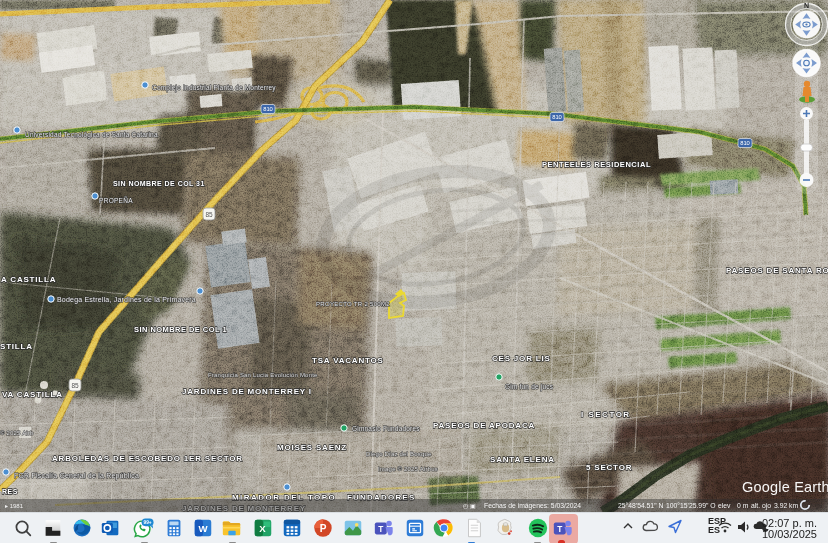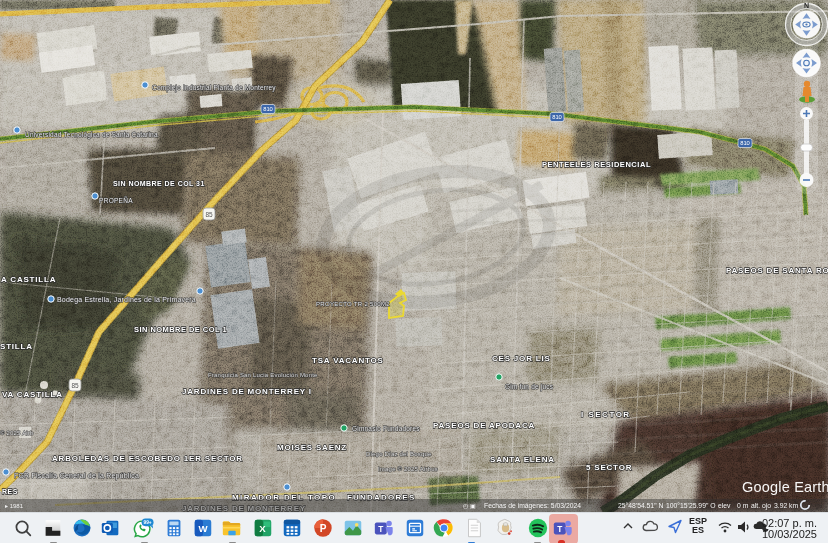--- a/index.html
+++ b/index.html
@@ -760,21 +760,21 @@
         </svg></div>
 
 <div class="tray" style="left:641px;top:5px;"><svg width="18" height="18" viewBox="0 0 18 18">
           <path d="M5,12.5 a3,3 0 0 1 0.4,-6 a4,4 0 0 1 7.6,-0.6 a3.2,3.2 0 0 1 0.4,6.4 Z" fill="none" stroke="#4a4a4a" stroke-width="1.3"></path>
         </svg></div>
 
 <div class="tray" style="left:666px;top:4px;"><svg width="18" height="18" viewBox="0 0 18 18">
           <path d="M3,9.5 L15,3.5 L9.5,15.5 L8,10.5 Z" fill="none" stroke="#3a6fd8" stroke-width="1.4" stroke-linejoin="round"></path>
         </svg></div>
 
-<div class="tray" style="left:689px;top:4px;font-size:9px;line-height:9px;text-align:center;font-weight:bold;color:#222;">ESP<br>ES</div>
+<div class="tray" style="left:708px;top:4px;font-size:9px;line-height:9px;font-weight:bold;color:#222;">ESP<br>ES</div>
 
 <div class="tray" style="left:716px;top:5px;"><svg width="18" height="18" viewBox="0 0 18 18">
           <g fill="none" stroke="#2b2b2b" stroke-width="1.3">
             <path d="M3,7.5 a9,9 0 0 1 12,0"></path>
             <path d="M5.5,10 a5.5,5.5 0 0 1 7,0"></path>
           </g>
           <circle cx="9" cy="13" r="1.4" fill="#2b2b2b"></circle>
         </svg></div>
 
 <div class="tray" style="left:734px;top:5px;"><svg width="18" height="18" viewBox="0 0 18 18">

